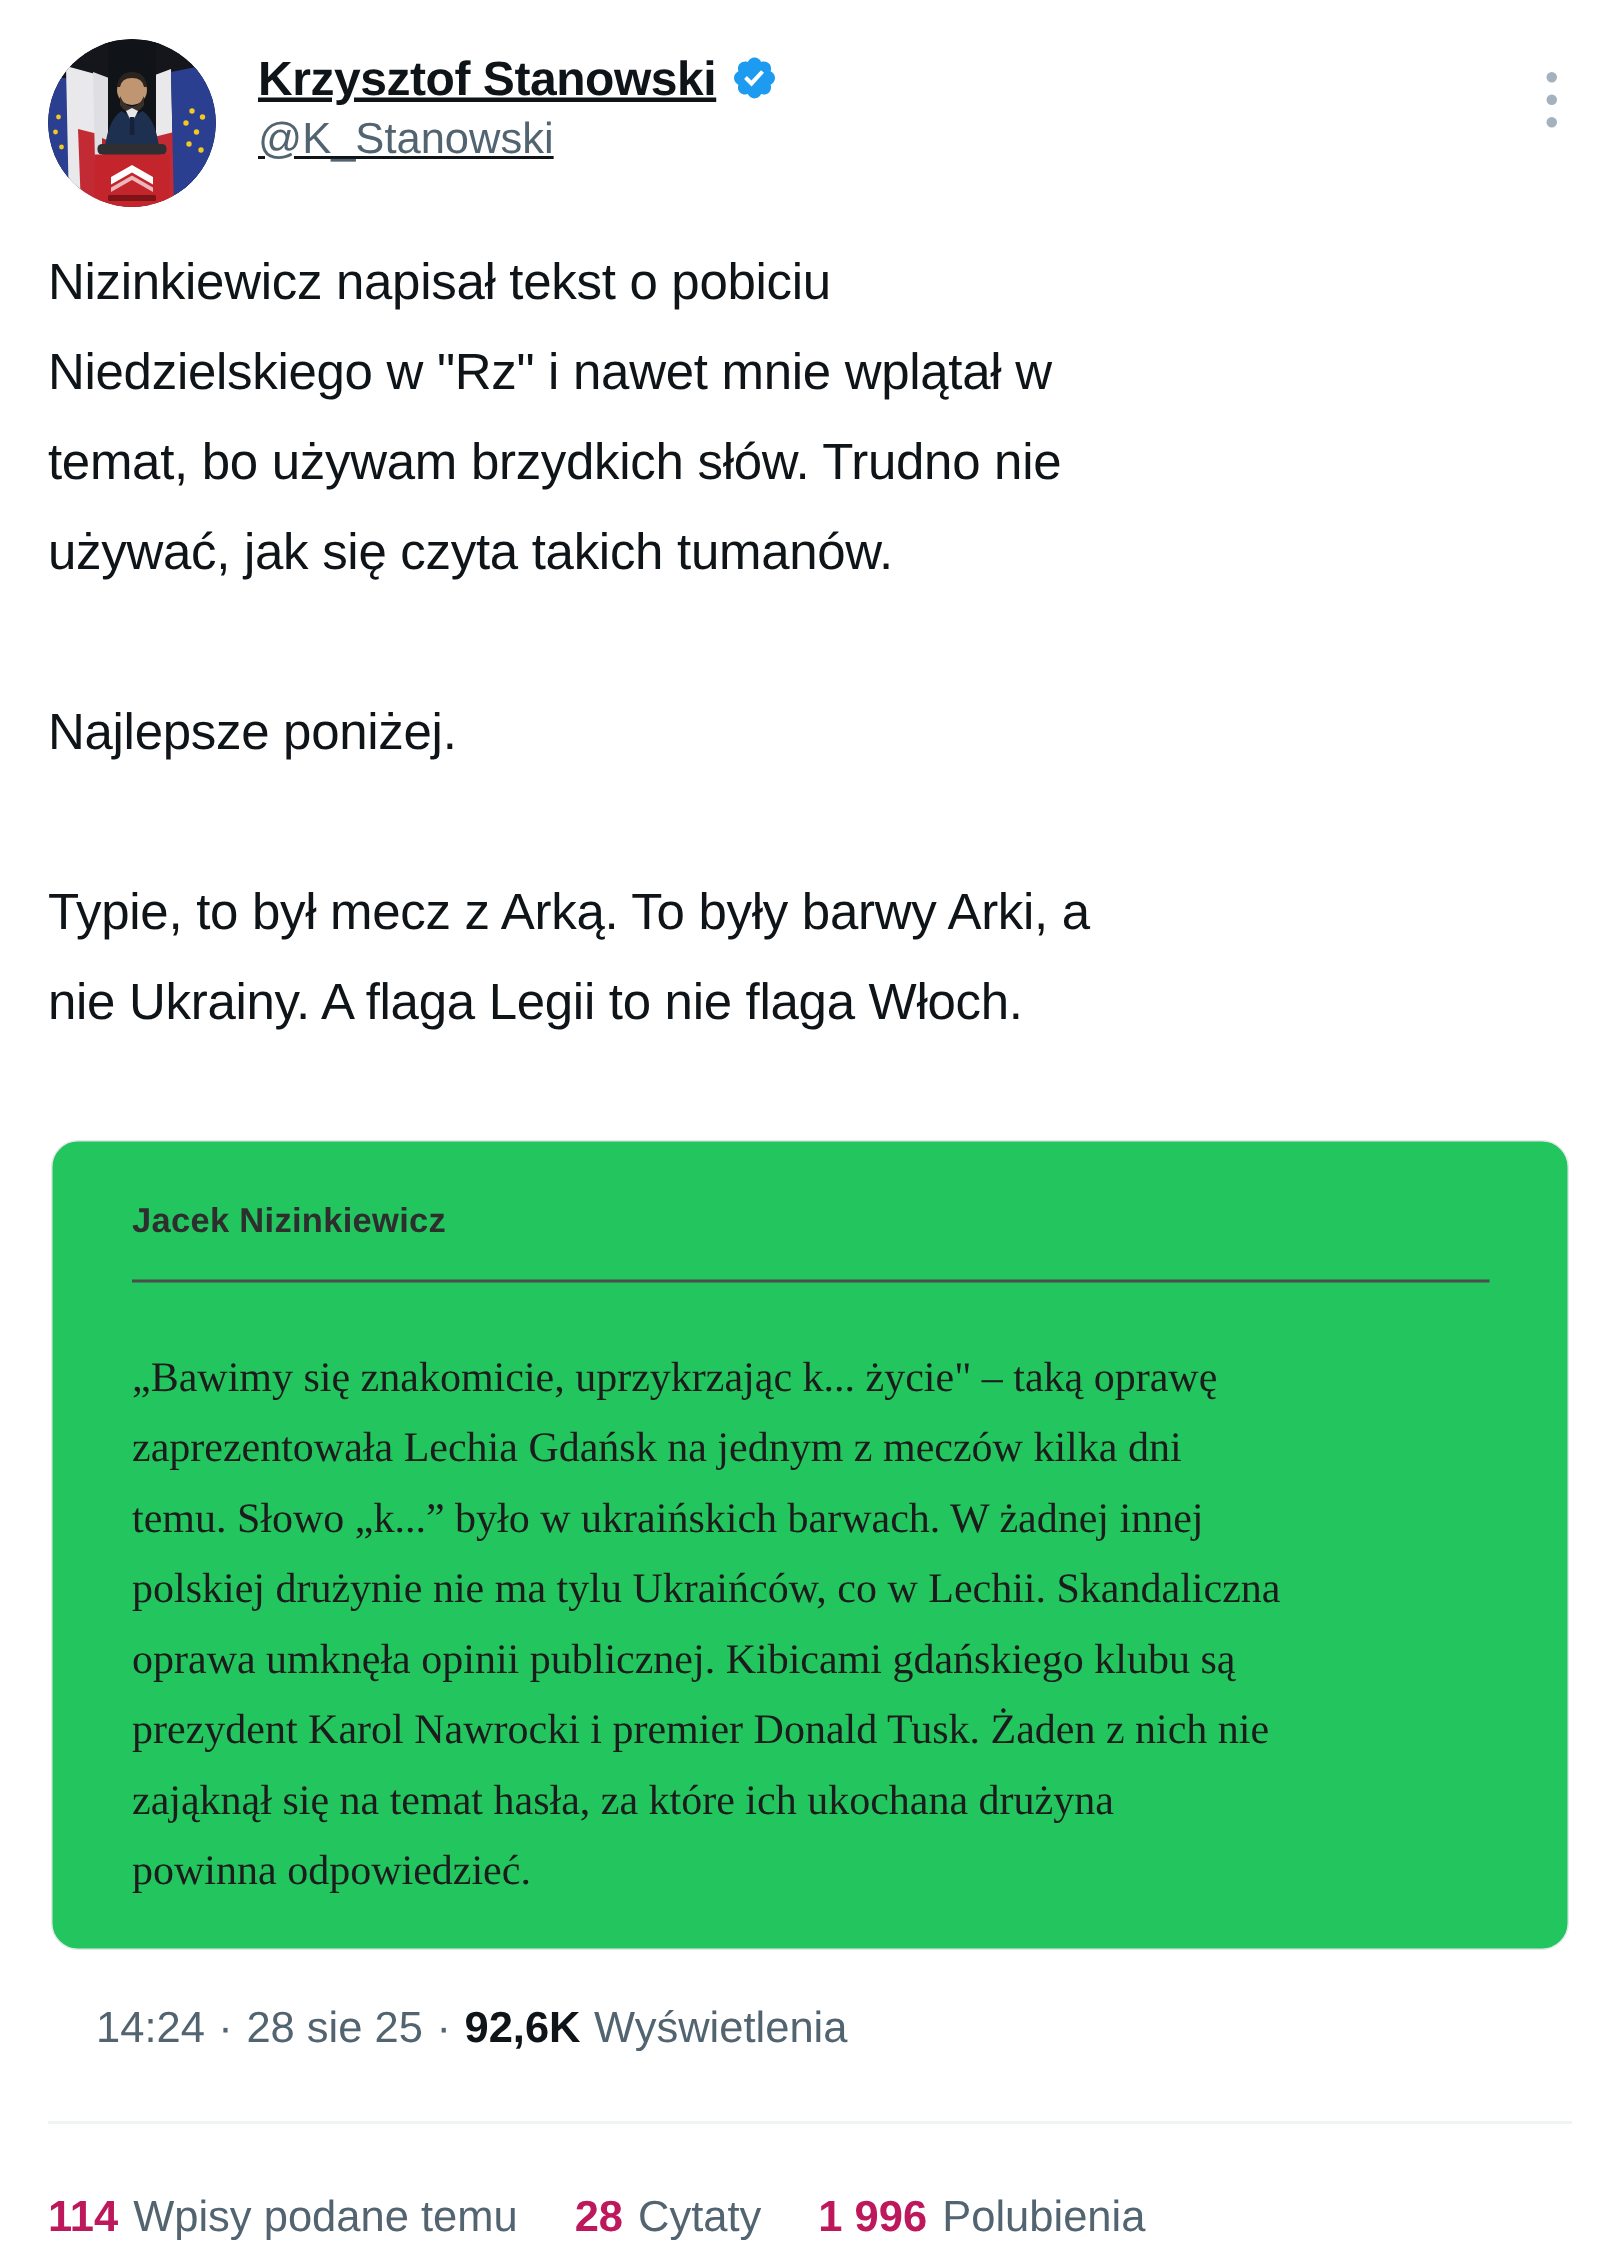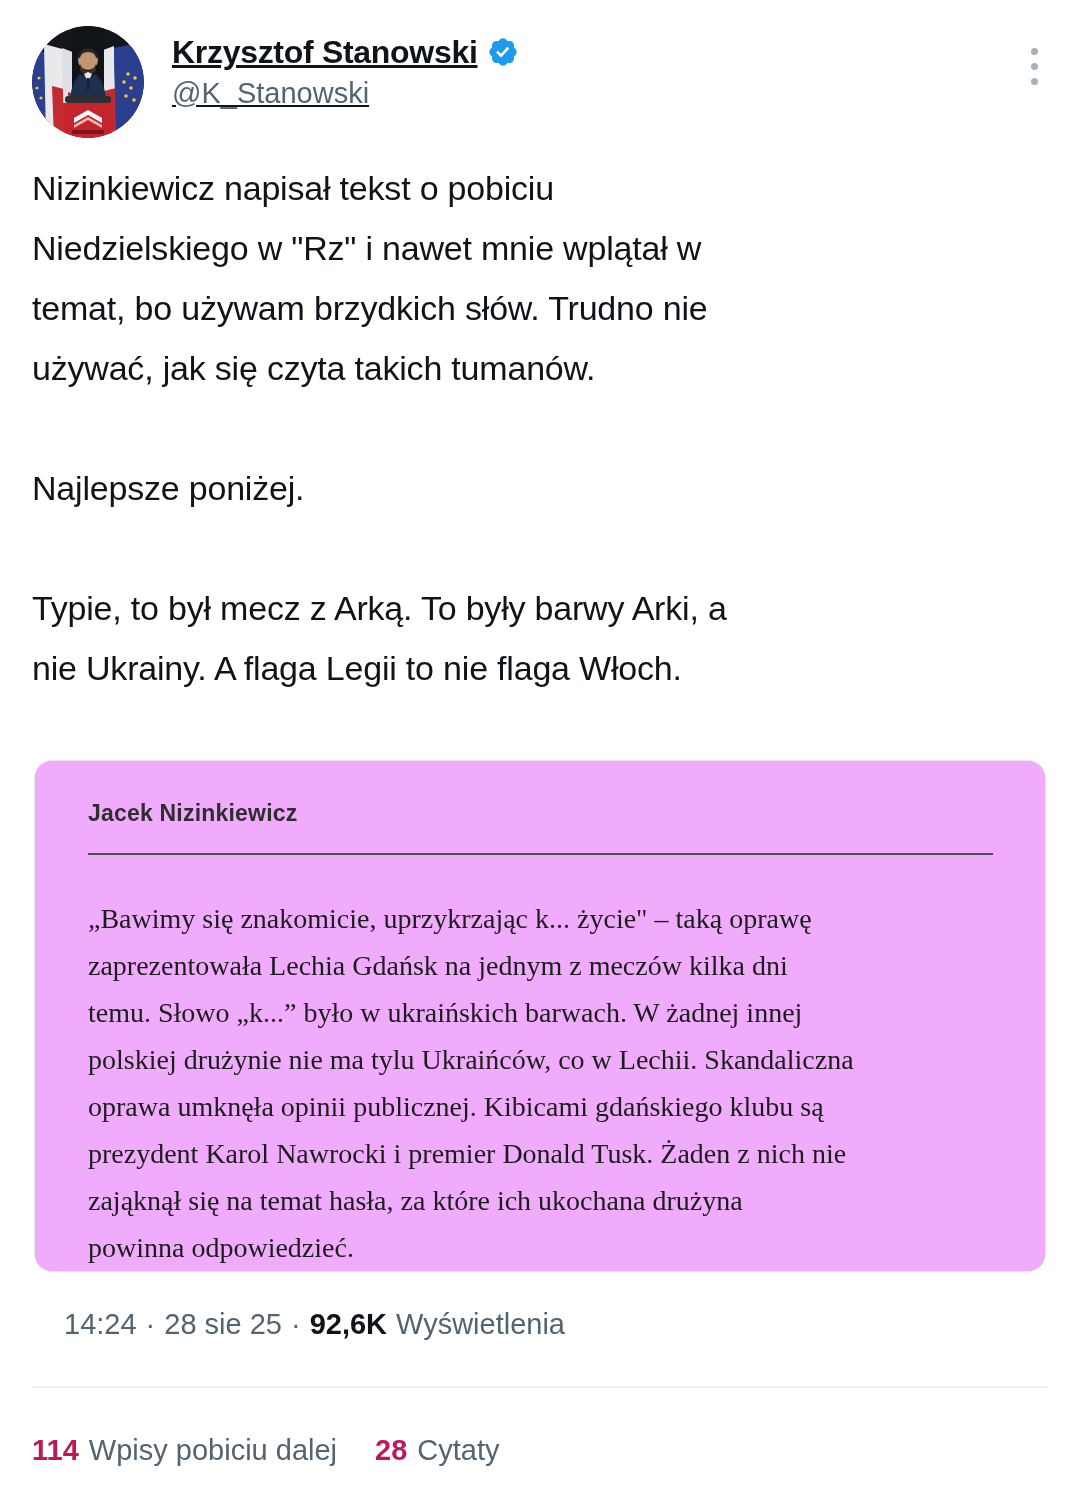--- a/index.html
+++ b/index.html
@@ -45,22 +45,22 @@
   .tweet-text { margin-top: 20px; font-size: 34px; line-height: 60px; letter-spacing: -0.2px; }
   .tweet-text p { margin: 0 0 60px 0; white-space: pre-line; }
   .tweet-text p:last-child { margin-bottom: 0; }
 
   
   .media-card {
     margin: 62px 0 0 2px;
     width: 1012px;
     border: 1px solid #e3e8ea;
     border-radius: 18px;
-    background: #f0abfc;
-    padding: 38px 52px 0 53px;
+    background: #22c55e;
+    padding: 38px 52px 28px 53px;
     cursor: pointer;
   }
   .card-author {
     font-size: 23px; font-weight: 700; color: #2e2e2e; line-height: 28px;
     letter-spacing: 0.2px;
   }
   .card-rule {
     margin-top: 26px; height: 2px; background: #4d4d4d; width: 100%;
   }
   .card-text {
@@ -188,21 +188,25 @@
     <span class="sep">·</span>
     <span class="views-count">92,6K</span>
     <span class="views-label">Wyświetlenia</span>
   </div>
 
   <div class="divider"></div>
 
   <div class="stats-row">
     <a class="stat">
       <span class="stat-value">114</span>
-      <span class="stat-label">Wpisy pobiciu dalej</span>
+      <span class="stat-label">Wpisy podane temu</span>
     </a>
     <a class="stat">
       <span class="stat-value">28</span>
       <span class="stat-label">Cytaty</span>
     </a>
+    <a class="stat">
+      <span class="stat-value">1 996</span>
+      <span class="stat-label">Polubienia</span>
+    </a>
   </div>
 
 </div>
 
 </body></html>

